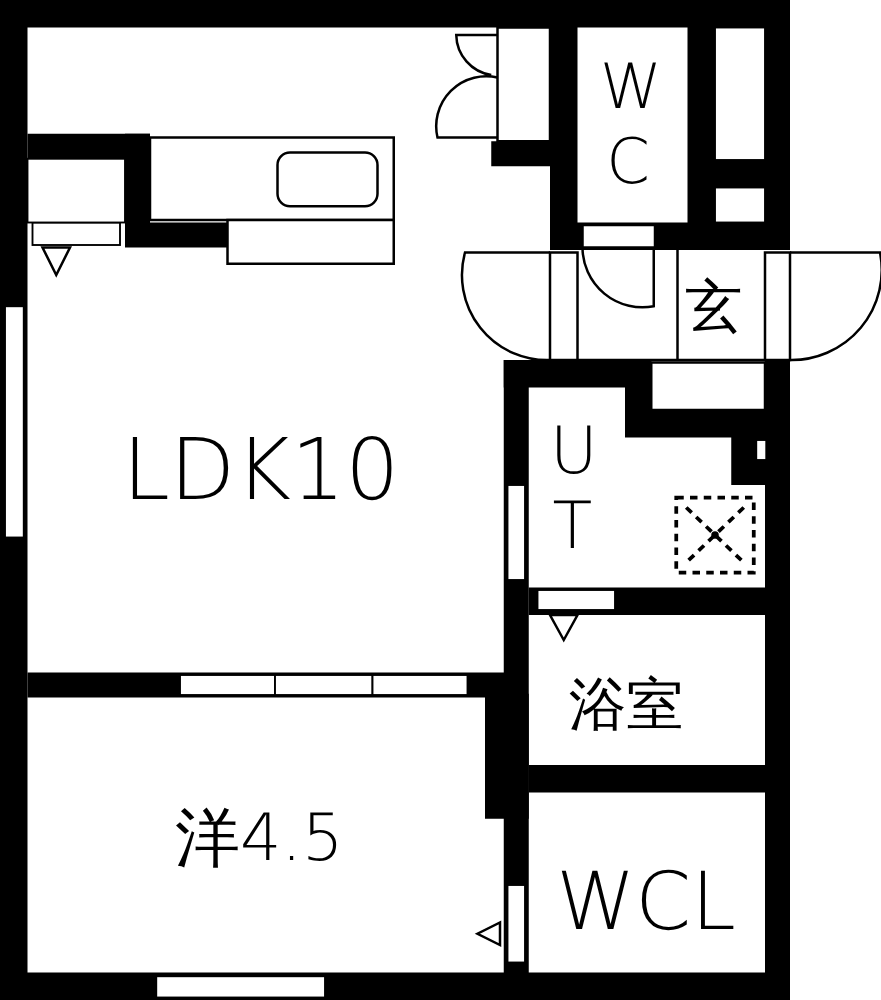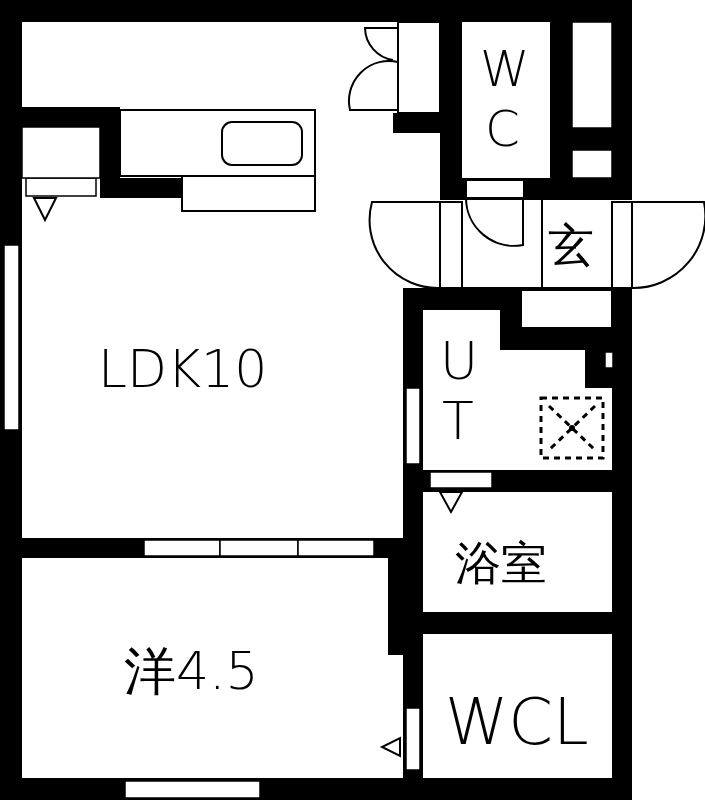--- a/index.html
+++ b/index.html
@@ -127,27 +127,27 @@
   </g>
   <circle cx="572" cy="428" r="3" fill="#000"></circle>
 
   <g fill="#fff" stroke="#000" stroke-width="2">
     <polygon points="34,198 56,198 45,220"></polygon>
     <polygon points="440,492 462,492 451,512"></polygon>
     <polygon points="400,738 400,756 382,747"></polygon>
   </g>
 </svg>
 
-<div class="label" style="left:98px; top:343px; font-size:52px;text-align:center;">LDK10</div>
+<div class="label" style="left:98px; top:343px; font-size:68px;text-align:center;">LDK10</div>
 
 <div class="label" style="left:480px; top:44px; font-size:50px;">W</div>
 <div class="label" style="left:485px; top:104px; font-size:50px;">C</div>
 
 <div class="label" style="left:548px; top:222px; font-size:46px;">玄</div>
 
 <div class="label" style="left:440px; top:335px; font-size:52px;">U</div>
 <div class="label" style="left:442px; top:395px; font-size:52px;">T</div>
 
 <div class="label" style="left:455px; top:540px; font-size:46px;">浴室</div>
 
-<div class="label" style="left:124px; top:645px; font-size:52px;">洋4.5</div>
+<div class="label" style="left:140px; top:645px; font-size:52px;">洋4.5</div>
 
 <div class="label" style="left:445px; top:690px; font-size:64px;">WCL</div>
 
 </body></html>

